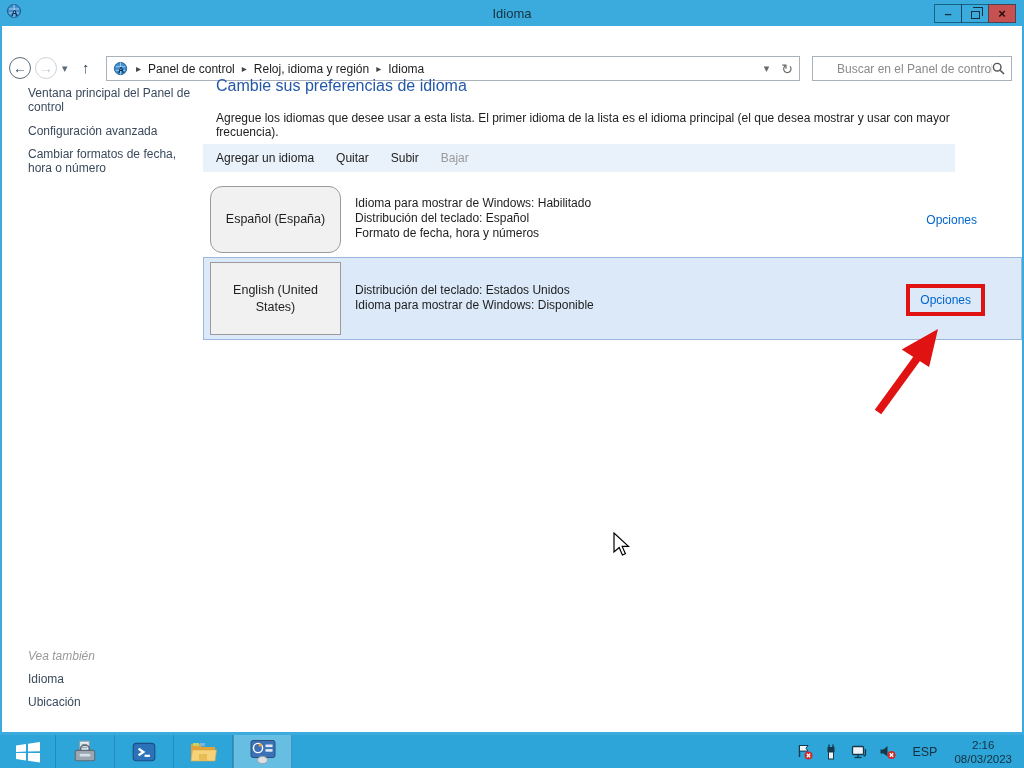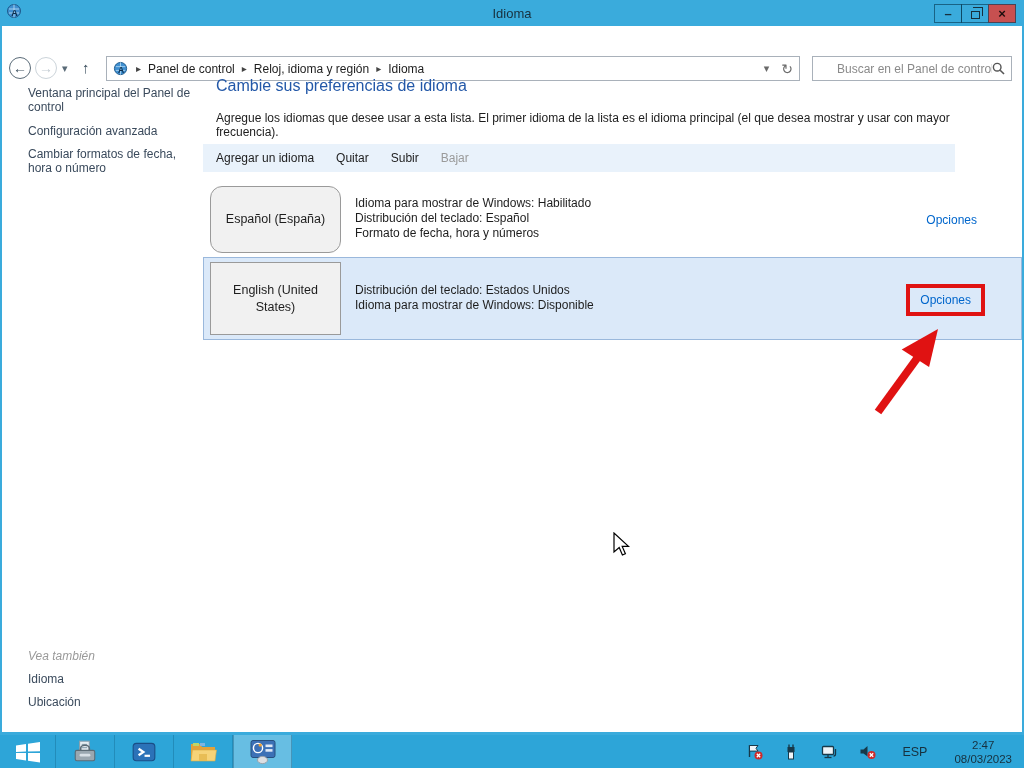--- a/index.html
+++ b/index.html
@@ -72,21 +72,21 @@
 
   .annotation-arrow{position:absolute;left:860px;top:320px;pointer-events:none;}
   .cursor{position:absolute;left:613px;top:532px;pointer-events:none;}
 
   
   .taskbar{position:absolute;left:0;top:735px;width:1024px;height:33px;background:var(--taskbar);display:flex;}
   .tb-btn{height:33px;display:flex;align-items:center;justify-content:center;border-right:1px solid rgba(8,74,106,.28);cursor:pointer;}
   .tb-btn.start{width:56px;}
   .tb-btn.app{width:59px;}
   .tb-btn.active{background:rgba(255,255,255,.28);border-left:1px solid rgba(8,74,106,.35);border-right:1px solid rgba(8,74,106,.35);}
-  .tray{position:absolute;right:12px;top:0;height:33px;display:flex;align-items:center;gap:19px;}
+  .tray{position:absolute;right:12px;top:0;height:33px;display:flex;align-items:center;gap:9px;}
   .tray-lang{color:var(--tray-text);font-size:12.5px;margin-left:6px;cursor:pointer;}
   .tray-clock{color:var(--tray-text);font-size:11.5px;line-height:14px;text-align:center;margin-left:8px;cursor:pointer;}
 </style>
 </head>
 <body>
 
 <div class="titlebar">
   <span class="app-icon">
     <svg width="17" height="17" viewBox="0 0 17 17">
         <circle cx="8" cy="8" r="6.5" fill="#3f8fd1" stroke="#1d5a8c"></circle>
@@ -284,17 +284,17 @@
     </span>
     <span style="display:flex;">
       <svg width="19" height="18" viewBox="0 0 19 18">
         <polygon points="2.5,6.5 5.5,6.5 9.5,3 9.5,13.5 5.5,10.5 2.5,10.5" fill="#17394a"></polygon>
         <circle cx="13.5" cy="12" r="4" fill="#cc2a2a"></circle>
         <path d="M11.8 10.3 l3.4 3.4 M15.2 10.3 l-3.4 3.4" stroke="#fff" stroke-width="1.3"></path>
       </svg>
     </span>
     <span class="tray-lang">ESP</span>
     <div class="tray-clock">
-      <div>2:47</div>
+      <div>2:16</div>
       <div>08/03/2023</div>
     </div>
   </div>
 </div>
 
 </body></html>

